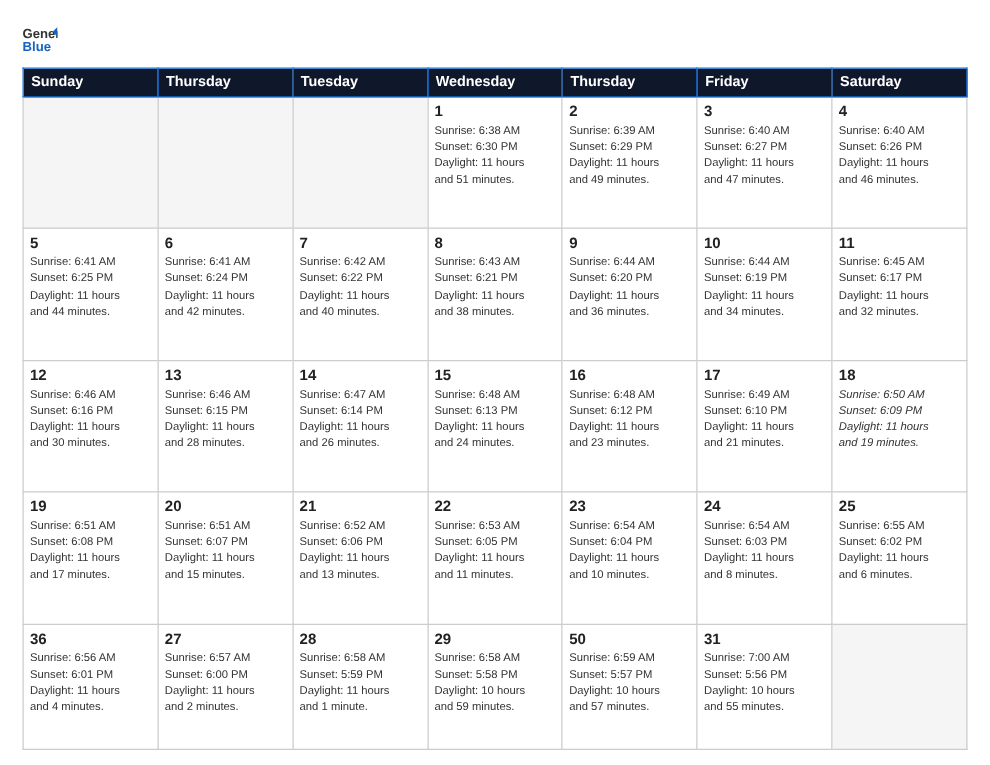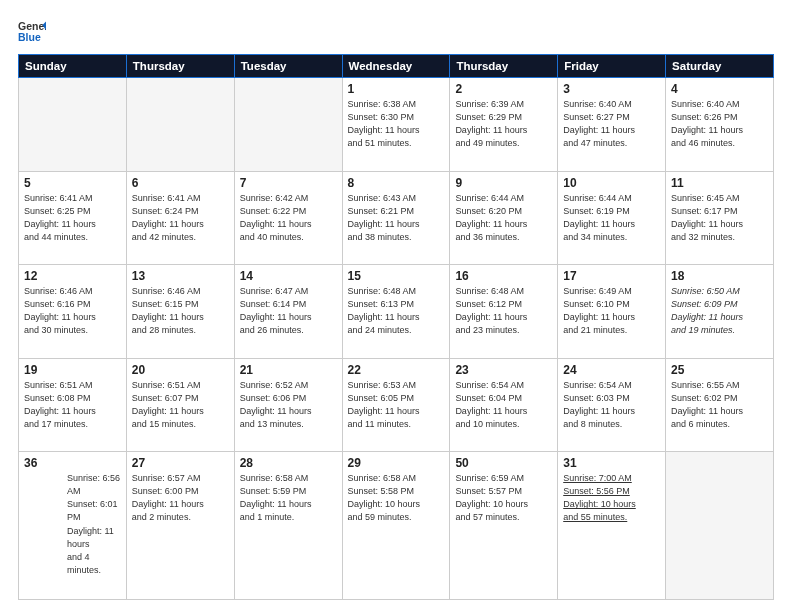--- a/index.html
+++ b/index.html
@@ -308,21 +308,21 @@
             <div class="day-num">25</div>
             <div class="day-info" style="white-space: pre-line;">Sunrise: 6:55 AM
 Sunset: 6:02 PM
 Daylight: 11 hours
 and 6 minutes.</div>
           </td>
         </tr>
         <tr class="week-row-last">
           <td>
             <div class="day-num">36</div>
-            <div class="day-info" style="white-space: pre-line; margin-left: 43px;">Sunrise: 6:56 AM
+            <div class="day-info" style="white-space: pre-line;">Sunrise: 6:56 AM
 Sunset: 6:01 PM
 Daylight: 11 hours
 and 4 minutes.</div>
           </td>
           <td>
             <div class="day-num">27</div>
             <div class="day-info" style="white-space: pre-line;">Sunrise: 6:57 AM
 Sunset: 6:00 PM
 Daylight: 11 hours
 and 2 minutes.</div>
@@ -343,21 +343,21 @@
           </td>
           <td>
             <div class="day-num">50</div>
             <div class="day-info" style="white-space: pre-line;">Sunrise: 6:59 AM
 Sunset: 5:57 PM
 Daylight: 10 hours
 and 57 minutes.</div>
           </td>
           <td>
             <div class="day-num">31</div>
-            <div class="day-info" style="white-space: pre-line; text-decoration: underline;">Sunrise: 7:00 AM
+            <div class="day-info" style="white-space: pre-line;">Sunrise: 7:00 AM
 Sunset: 5:56 PM
 Daylight: 10 hours
 and 55 minutes.</div>
           </td>
           <td class="empty"></td>
         </tr>
       </tbody>
   </table>
 </div>
 

